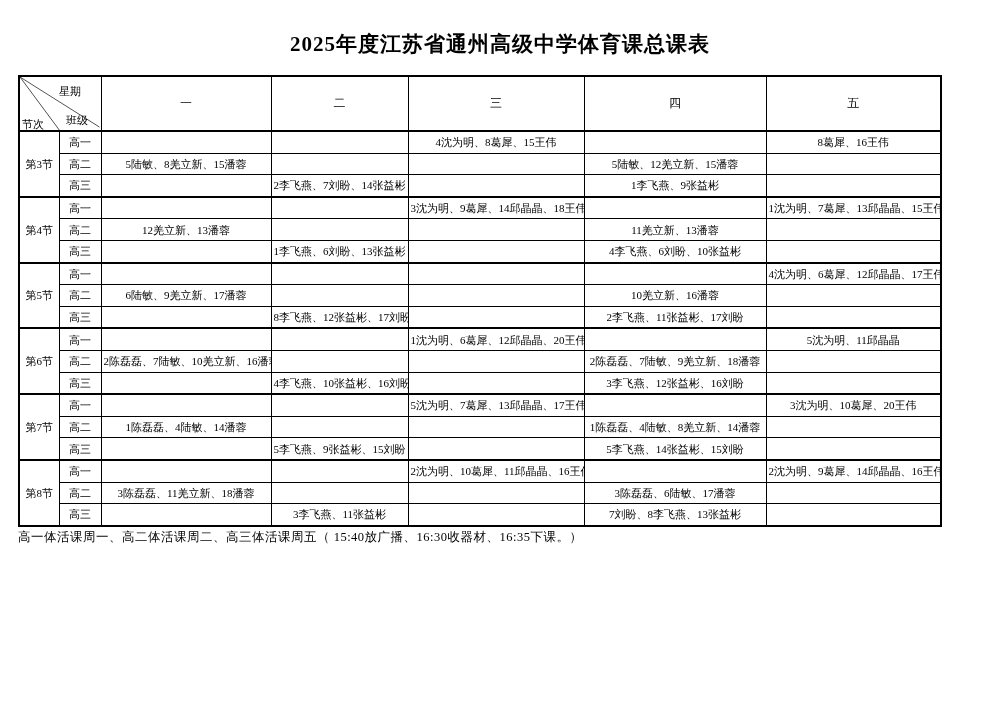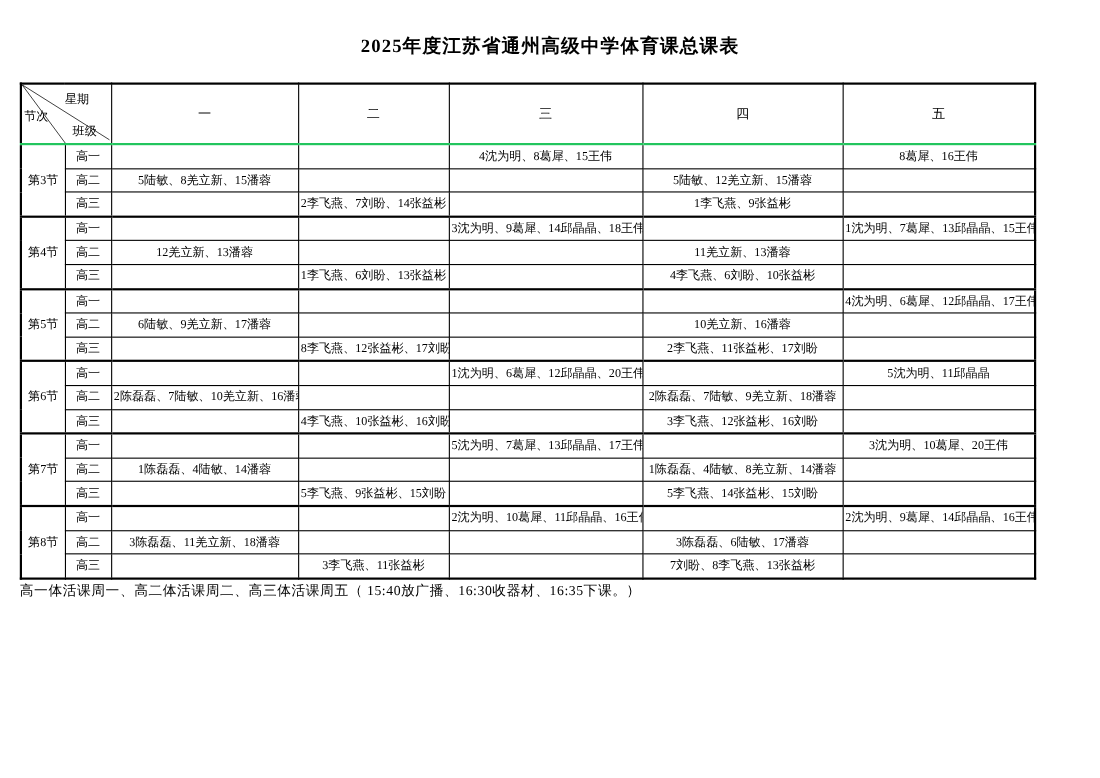--- a/index.html
+++ b/index.html
@@ -2,40 +2,40 @@
 <html><head>
 <meta charset="utf-8">
 <style>
   html,body{margin:0;padding:0;}
   body{
     width:1000px;height:707px;position:relative;background:#ffffff;
     font-family:"Liberation Serif","DejaVu Serif",serif;color:#000;
   }
   .page-title{
     position:absolute;top:30px;left:0;width:1000px;text-align:center;
-    font-size:17px;font-weight:bold;letter-spacing:1px;
+    font-size:21px;font-weight:bold;letter-spacing:1px;
   }
   table.timetable{
     position:absolute;left:18px;top:75px;width:922px;
     border-collapse:collapse;table-layout:fixed;
     border:2px solid #000;
   }
   table.timetable th,table.timetable td{
     border:1px solid #000;padding:0 2px;text-align:center;vertical-align:middle;
     font-size:11px;font-weight:normal;line-height:1.1;overflow:hidden;white-space:nowrap;
   }
-  table.timetable thead th{height:53px;font-size:12px;border-bottom:2px solid #22c55e;}
+  table.timetable thead th{height:53px;font-size:12px;border-bottom:2px solid #000000;}
   table.timetable tbody td{height:20.6px;}
   tr.block-start td{border-top:2px solid #000;}
   td.period{font-size:11px;}
   .corner{position:relative;padding:0;}
   .corner svg{position:absolute;left:0;top:0;width:100%;height:100%;display:block;}
   .corner .lbl{position:absolute;font-size:11px;line-height:1;}
   .corner .lbl-week{left:39px;top:9px;}
-  .corner .lbl-period{left:2px;bottom:18px;}
+  .corner .lbl-period{left:2px;bottom:0;}
   .corner .lbl-class{left:30px;bottom:4px;margin-left:16px;}
   .footnote{
     position:absolute;top:529px;left:18px;width:922px;text-align:left;
     font-size:12.5px;letter-spacing:0.5px;
   }
 </style>
 </head>
 <body>
 
 <div class="page-title">2025年度江苏省通州高级中学体育课总课表</div>

